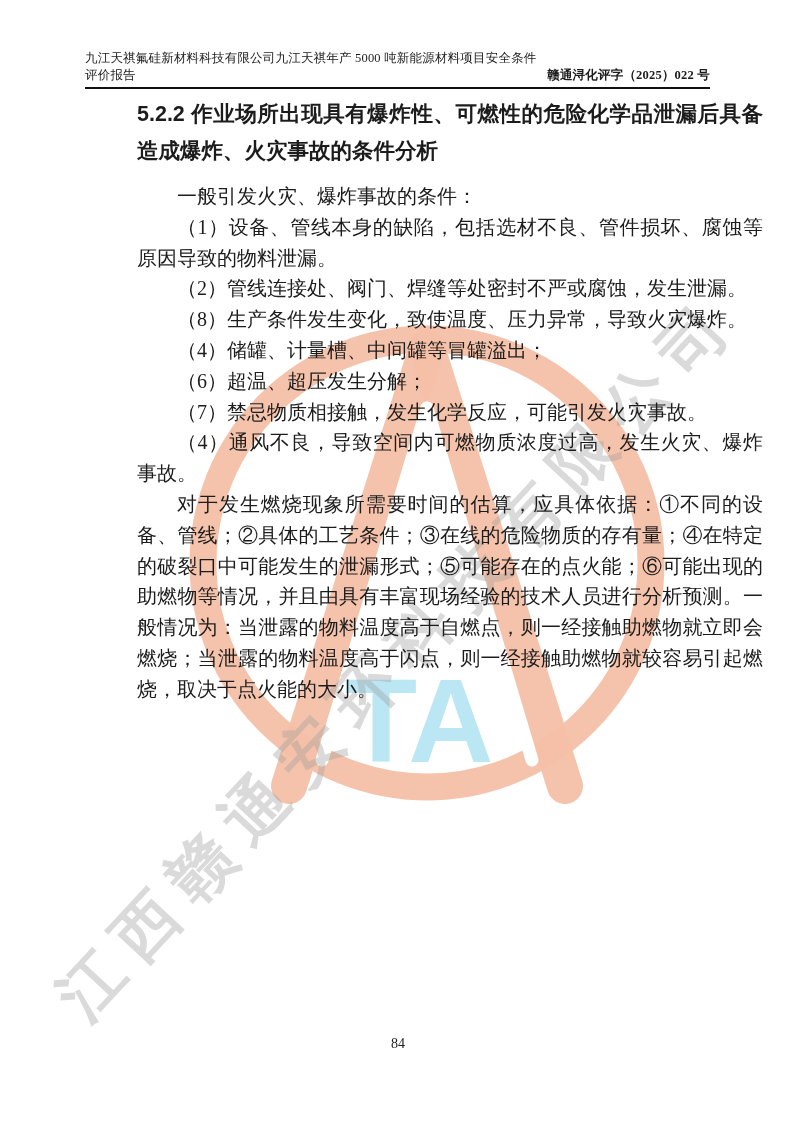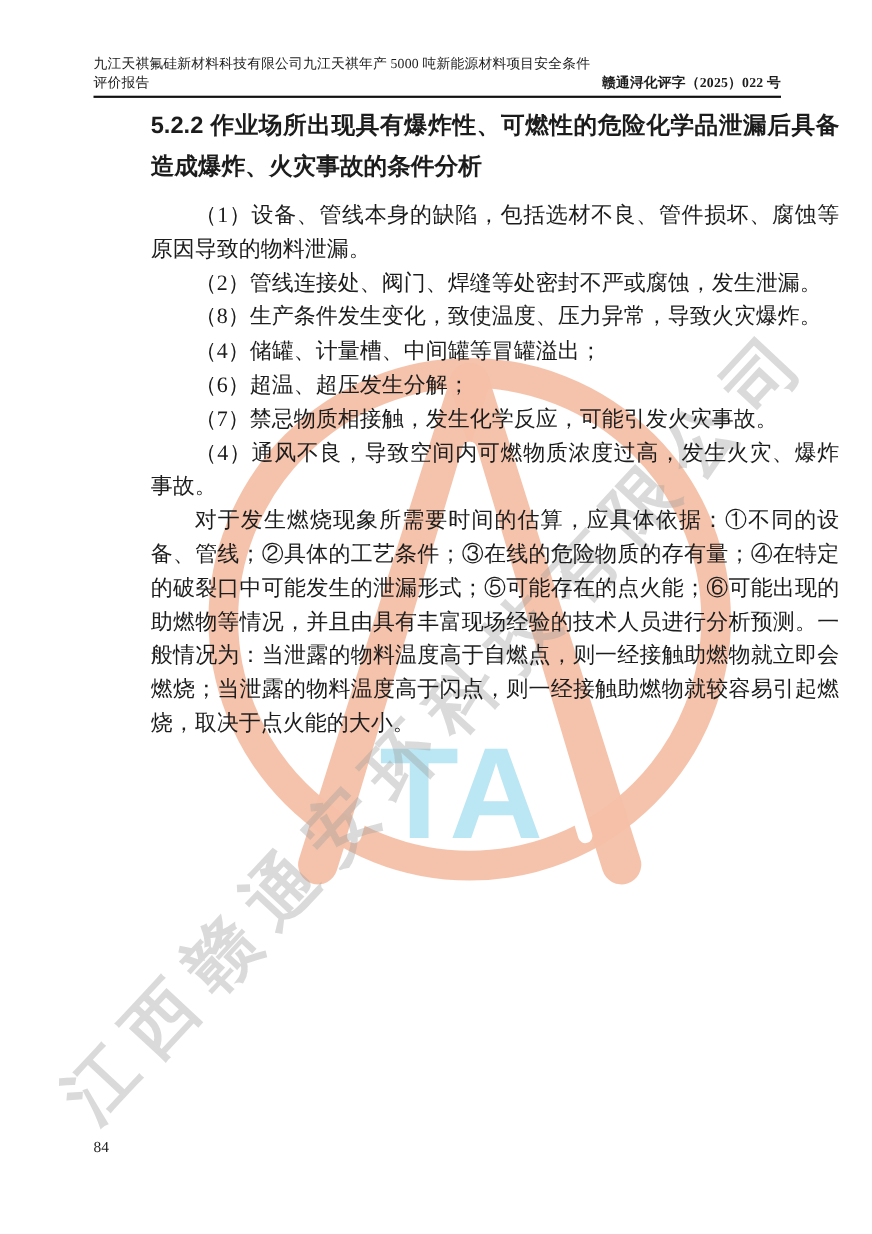--- a/index.html
+++ b/index.html
@@ -70,21 +70,21 @@
     line-height:30.8px;
     text-align:justify;
     text-indent:2em;
   }
 
   
   .footer {
     position:absolute;
     left:85px; width:626px; top:1036px;
     z-index:1;
-    text-align:left;
+    text-align:center;
     font-size:14px;
   }
 </style>
 </head>
 <body>
 
 <div class="page">
 
   <div class="watermark">
     <div class="wm-diagonal">江西赣通安环科技有限公司</div>
@@ -103,20 +103,21 @@
 
   <div class="header">
     <span class="left">九江天祺氟硅新材料科技有限公司九江天祺年产 5000 吨新能源材料项目安全条件评价报告</span>
     <span class="right">赣通浔化评字（2025）022 号</span>
   </div>
 
   <div class="content">
     <div class="section-heading">5.2.2 作业场所出现具有爆炸性、可燃性的危险化学品泄漏后具备造成爆炸、火灾事故的条件分析</div>
 
 
+    <p class="body-text">一般引发火灾、爆炸事故的条件：</p>
 
     <p class="body-text">（1）设备、管线本身的缺陷，包括选材不良、管件损坏、腐蚀等原因导致的物料泄漏。</p>
     <p class="body-text">（2）管线连接处、阀门、焊缝等处密封不严或腐蚀，发生泄漏。</p>
     <p class="body-text">（8）生产条件发生变化，致使温度、压力异常，导致火灾爆炸。</p>
     <p class="body-text">（4）储罐、计量槽、中间罐等冒罐溢出；</p>
     <p class="body-text">（6）超温、超压发生分解；</p>
     <p class="body-text">（7）禁忌物质相接触，发生化学反应，可能引发火灾事故。</p>
     <p class="body-text">（4）通风不良，导致空间内可燃物质浓度过高，发生火灾、爆炸事故。</p>
 
 

